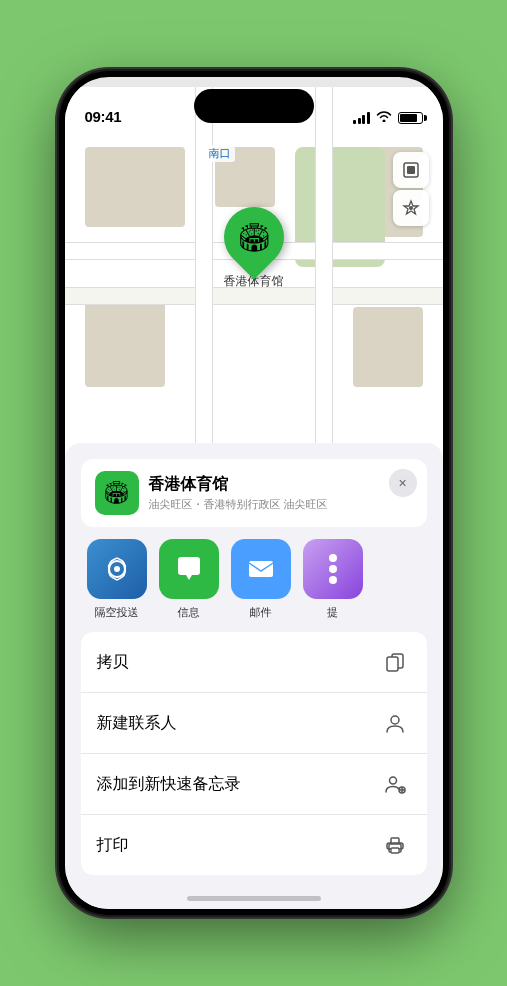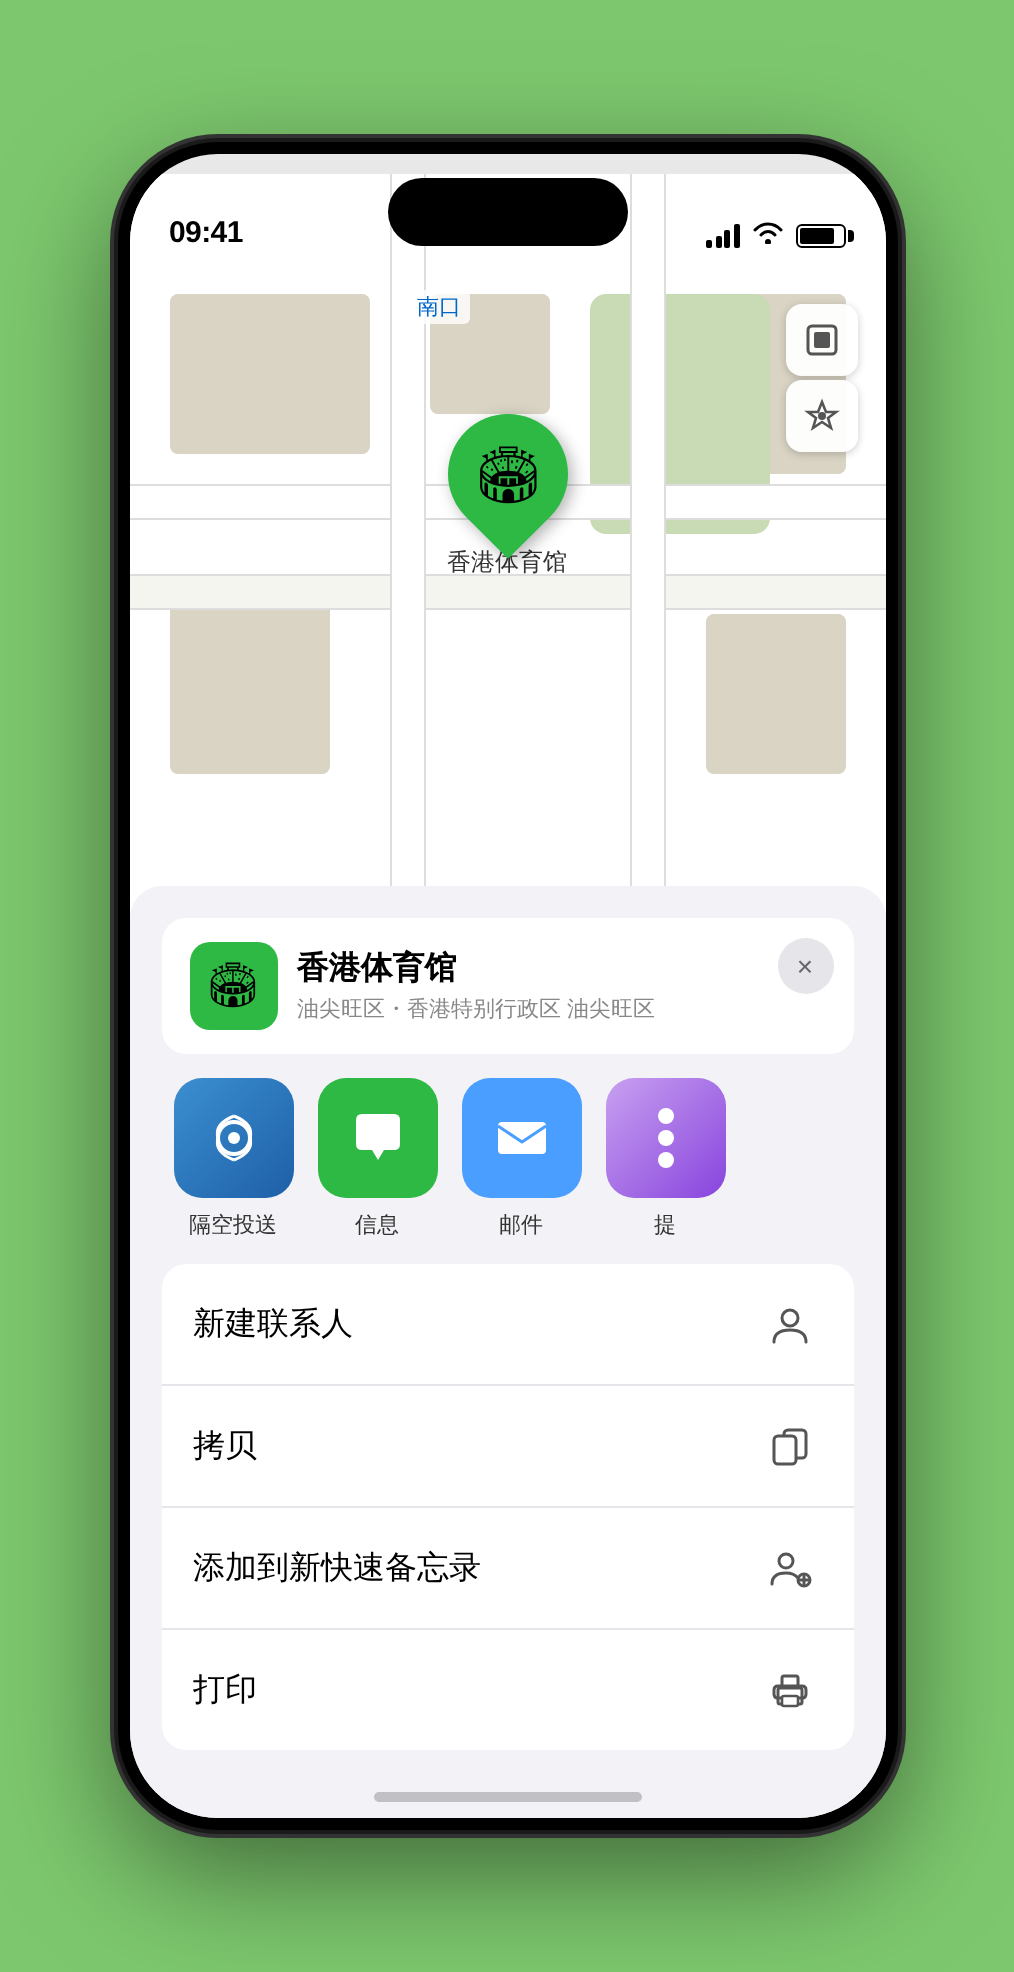--- a/index.html
+++ b/index.html
@@ -496,35 +496,35 @@
             <div class="more-dot"></div>
             <div class="more-dot"></div>
           </div>
           <span class="action-label">提</span>
         </div>
       </div>
 
       <div class="menu-list">
 
         <div class="menu-item">
+          <span class="menu-item-text">拷贝</span>
+          <div class="menu-item-icon">
+            <svg width="22" height="22" viewBox="0 0 22 22">
+              <rect x="8" y="3" width="11" height="14" rx="2" fill="none" stroke="#555" stroke-width="1.5"></rect>
+              <rect x="3" y="6" width="11" height="14" rx="2" fill="white" stroke="#555" stroke-width="1.5"></rect>
+            </svg>
+          </div>
+        </div>
+
+        <div class="menu-item">
           <span class="menu-item-text">新建联系人</span>
           <div class="menu-item-icon">
             <svg width="22" height="22" viewBox="0 0 22 22">
               <circle cx="11" cy="8" r="4" fill="none" stroke="#555" stroke-width="1.5"></circle>
               <path d="M3 20 Q3 14 11 14 Q19 14 19 20" fill="none" stroke="#555" stroke-width="1.5" stroke-linecap="round"></path>
-            </svg>
-          </div>
-        </div>
-
-        <div class="menu-item">
-          <span class="menu-item-text">拷贝</span>
-          <div class="menu-item-icon">
-            <svg width="22" height="22" viewBox="0 0 22 22">
-              <rect x="8" y="3" width="11" height="14" rx="2" fill="none" stroke="#555" stroke-width="1.5"></rect>
-              <rect x="3" y="6" width="11" height="14" rx="2" fill="white" stroke="#555" stroke-width="1.5"></rect>
             </svg>
           </div>
         </div>
 
         <div class="menu-item">
           <span class="menu-item-text">添加到新快速备忘录</span>
           <div class="menu-item-icon">
             <svg width="22" height="22" viewBox="0 0 22 22">
               <circle cx="9" cy="7.5" r="3.5" fill="none" stroke="#555" stroke-width="1.5"></circle>
               <path d="M2 19 Q2 13.5 9 13.5 Q13 13.5 15 16" fill="none" stroke="#555" stroke-width="1.5" stroke-linecap="round"></path>

